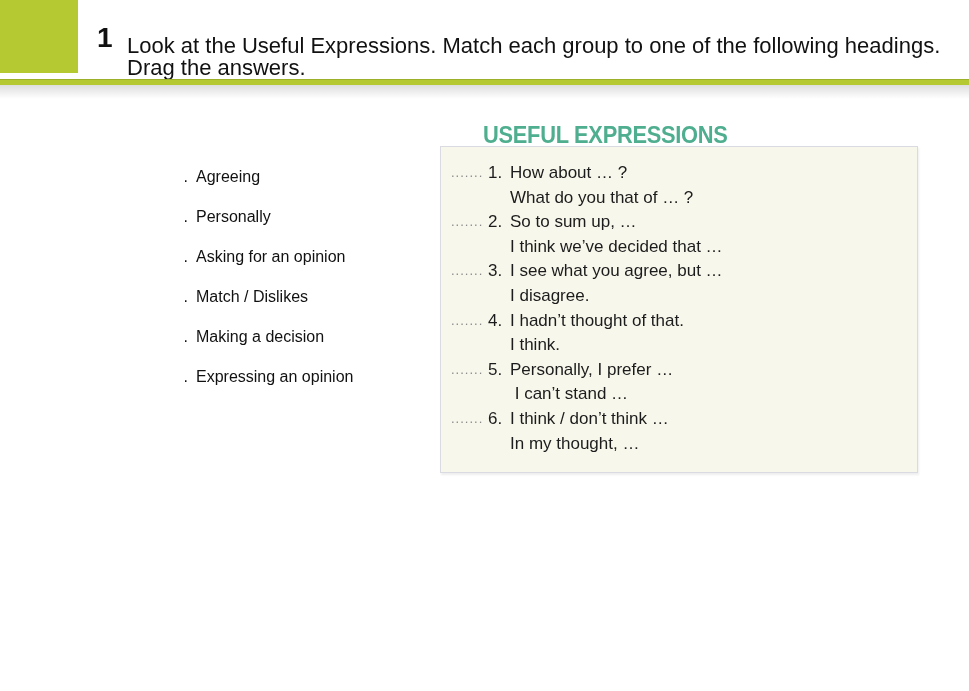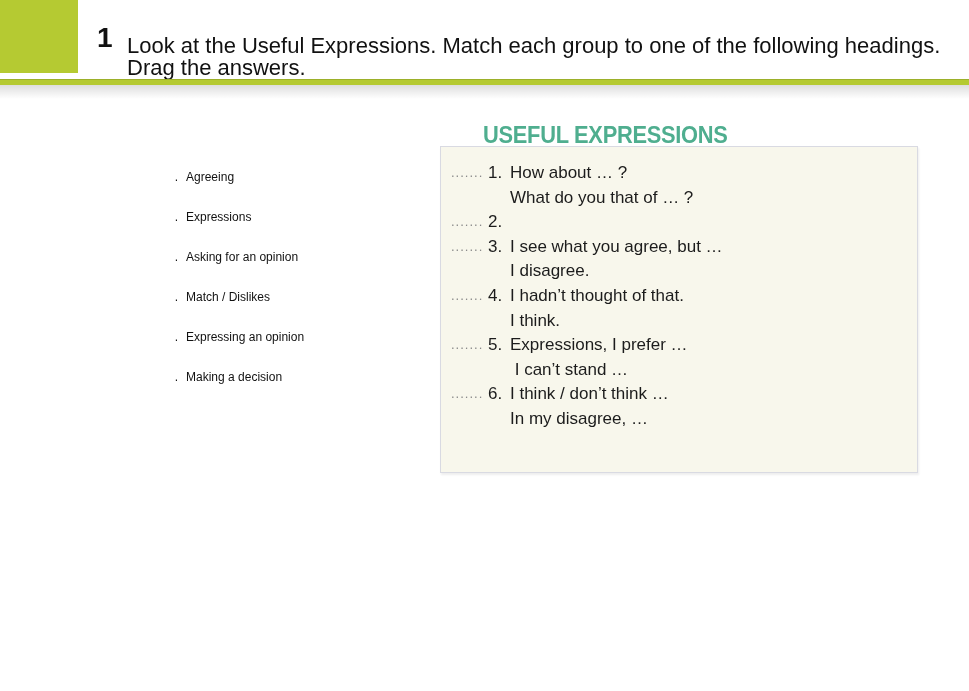--- a/index.html
+++ b/index.html
@@ -52,21 +52,21 @@
 
   
   .answers {
     position: absolute;
     left: 148px; top: 117px;
     width: 280px;
   }
   .answer-item {
     height: 40px;
     line-height: 40px;
-    font-size: 12px;
+    font-size: 16px;
     color: #111111;
     cursor: grab;
     white-space: pre;
   }
   .answer-item .bullet { margin-right: 8px; }
 
   
   .ue-title {
     position: absolute;
     left: 483px; top: 122px;
@@ -131,57 +131,61 @@
   <div class="rule"></div>
   <div class="rule-shadow"></div>
 
   <div class="answers">
 
       <div class="answer-item">
         <span class="bullet">.</span><span>Agreeing</span>
       </div>
 
       <div class="answer-item">
-        <span class="bullet">.</span><span>Expressions</span>
+        <span class="bullet">.</span><span>Personally</span>
       </div>
 
       <div class="answer-item">
         <span class="bullet">.</span><span>Asking for an opinion</span>
       </div>
 
       <div class="answer-item">
         <span class="bullet">.</span><span>Match / Dislikes</span>
       </div>
 
       <div class="answer-item">
+        <span class="bullet">.</span><span>Making a decision</span>
+      </div>
+
+      <div class="answer-item">
         <span class="bullet">.</span><span>Expressing an opinion</span>
-      </div>
-
-      <div class="answer-item">
-        <span class="bullet">.</span><span>Making a decision</span>
       </div>
 
   </div>
 
   <div class="ue-title">USEFUL EXPRESSIONS</div>
 
   <div class="ue-box">
 
       <div class="exp-row">
         <span class="dots">.......</span>
         <span class="num">1.</span>
         <span class="lines">
           <span class="line">How about … ?</span>
           <span class="line">What do you that of … ?</span>
         </span>
       </div>
 
       <div class="exp-row">
         <span class="dots">.......</span>
         <span class="num">2.</span>
+        <span class="lines">
+          <span class="line">So to sum up, …</span>
+          <span class="line">I think we’ve decided that …</span>
+        </span>
       </div>
 
       <div class="exp-row">
         <span class="dots">.......</span>
         <span class="num">3.</span>
         <span class="lines">
           <span class="line">I see what you agree, but …</span>
           <span class="line">I disagree.</span>
         </span>
       </div>
@@ -192,29 +196,29 @@
         <span class="lines">
           <span class="line">I hadn’t thought of that.</span>
           <span class="line">I think.</span>
         </span>
       </div>
 
       <div class="exp-row">
         <span class="dots">.......</span>
         <span class="num">5.</span>
         <span class="lines">
-          <span class="line">Expressions, I prefer …</span>
+          <span class="line">Personally, I prefer …</span>
           <span class="line"> I can’t stand …</span>
         </span>
       </div>
 
       <div class="exp-row">
         <span class="dots">.......</span>
         <span class="num">6.</span>
         <span class="lines">
           <span class="line">I think / don’t think …</span>
-          <span class="line">In my disagree, …</span>
+          <span class="line">In my thought, …</span>
         </span>
       </div>
 
   </div>
 
 </div>
 
 </body></html>

